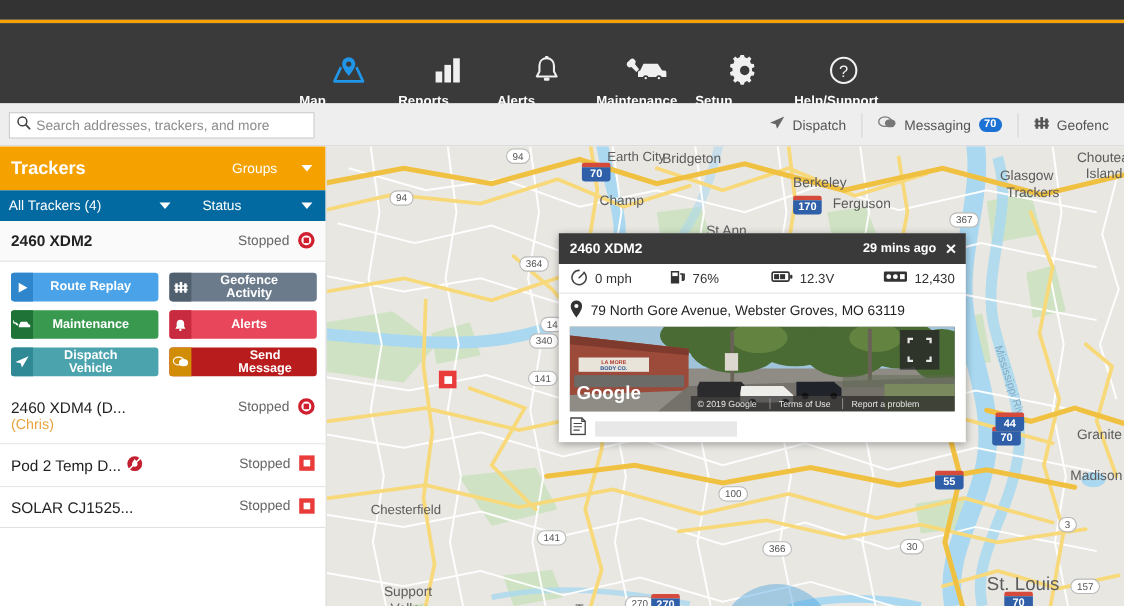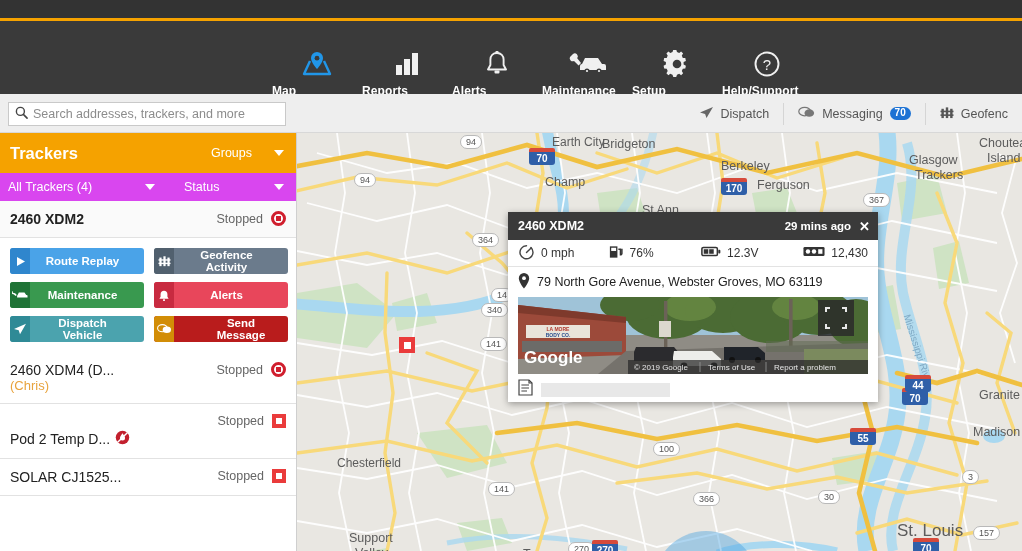--- a/index.html
+++ b/index.html
@@ -39,21 +39,21 @@
   .badge { background:#1c72d4; color:#fff; font-size:10px; font-weight:bold;
            border-radius:9px; padding:1px 5px 2px; line-height:1; min-width:20px; text-align:center; }
 
   
   .sidebar { position:absolute; left:0; top:133px; width:297px; height:418px; background:#fff;
              border-right:1px solid #cfcfcf; overflow:hidden; }
   .sb-title { height:40px; background:#f5a200; display:flex; align-items:center;
               justify-content:space-between; padding:0 12px 0 10px; }
   .sb-title .h { color:#fff; font-size:16.5px; font-weight:bold; }
   .sb-title .r { color:#fff; font-size:12.5px; display:flex; align-items:center; gap:22px; }
-  .sb-filter { height:28px; background:#d946ef; display:flex; align-items:center;
+  .sb-filter { height:28px; background:#0369a1; display:flex; align-items:center;
                color:#fff; font-size:12.5px; }
   .sb-filter .f1 { flex:1; display:flex; align-items:center; justify-content:space-between; padding:0 10px 0 8px; }
   .sb-filter .f2 { width:118px; display:flex; align-items:center; justify-content:space-between; padding:0 12px 0 6px;margin-left:13px; }
   .caret { width:0;height:0;border-left:5px solid transparent;border-right:5px solid transparent;
            border-top:6px solid currentColor; display:inline-block; }
 
   .tracker { border-bottom:1px solid #e2e2e2; padding:10px; background:#fff; cursor:pointer; }
   .tracker.sel { background:#fafafa; }
   .trow { display:flex; align-items:flex-start; justify-content:space-between; }
   .tname { font-size:14px; color:#222; }
@@ -346,21 +346,21 @@
           <span class="stopped-circ">
               <i></i>
             </span>
         </span>
       </div>
       <div class="tsub">(Chris)</div>
     </div>
 
     <div class="tracker">
       <div class="trow">
-        <span class="tname" style="display:flex;align-items:center;gap:5px;margin-top:16px;">
+        <span class="tname" style="display:flex;align-items:center;gap:5px;">
           <span>Pod 2 Temp D...</span>
           <span>
             <svg width="15" height="15" viewBox="0 0 16 16">
               <circle cx="8" cy="8" r="7.2" fill="#c2202e"></circle>
               <path d="M8 3.4 c1.6 2.2 2.7 3.6 2.7 5 a2.7 2.7 0 0 1 -5.4 0 c0-1.4 1.1-2.8 2.7-5z" fill="#fff"></path>
               <line x1="2.6" y1="13.4" x2="13.4" y2="2.6" stroke="#fff" stroke-width="1.5"></line>
             </svg>
           </span>
         </span>
         <span class="tstatus">

